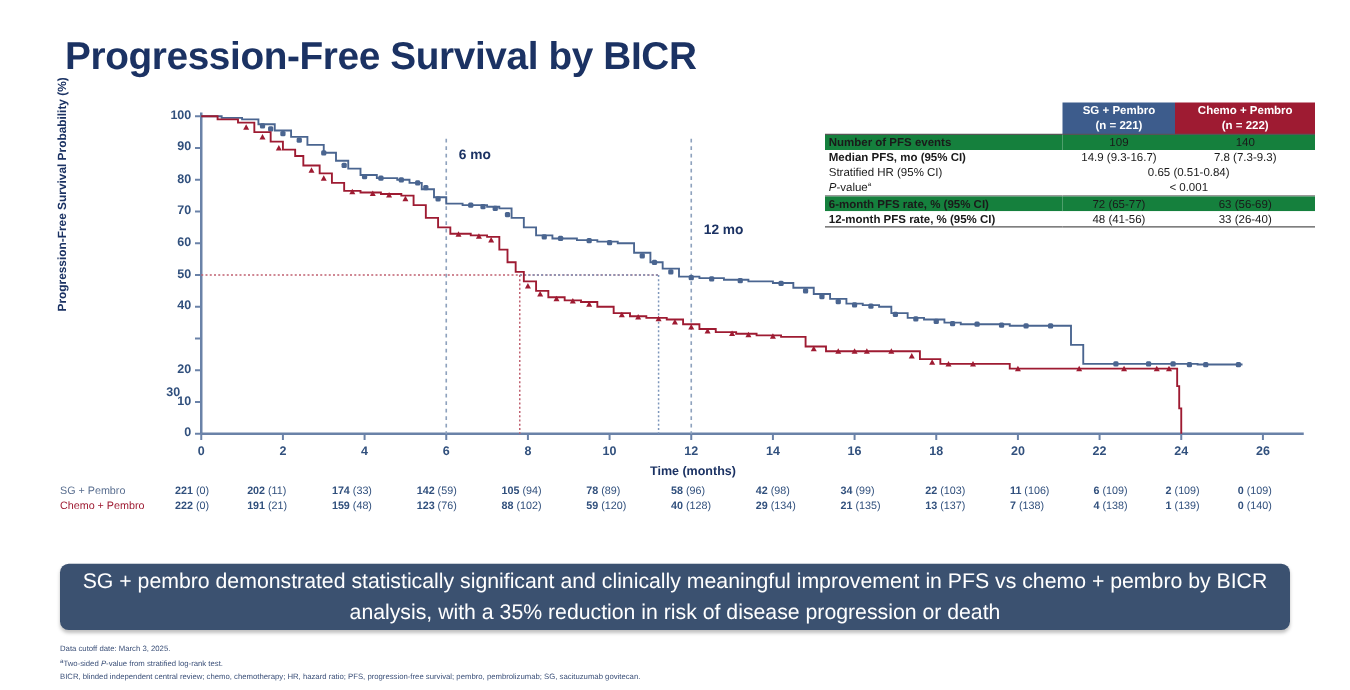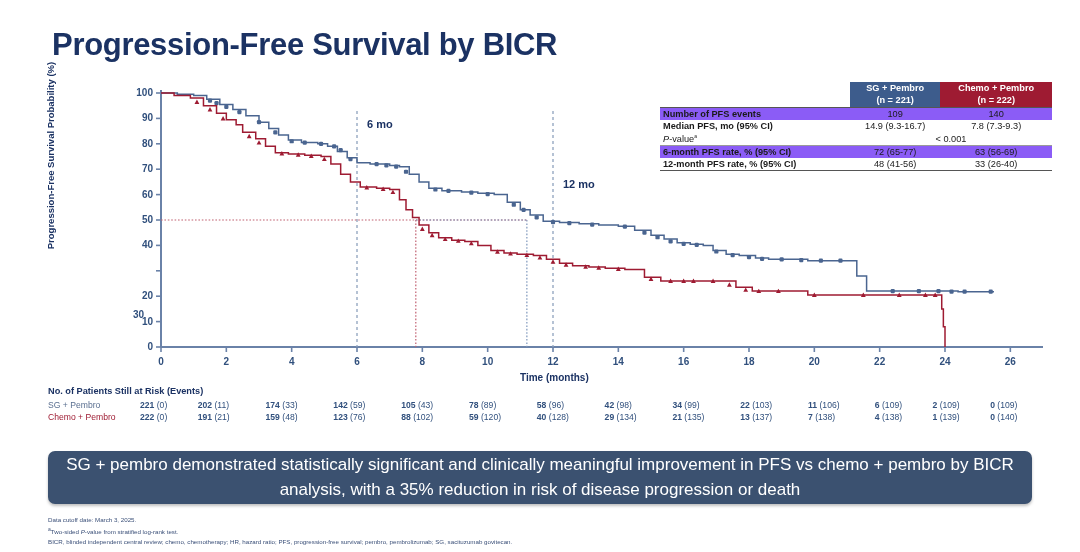--- a/index.html
+++ b/index.html
@@ -50,21 +50,21 @@
   #stats-table td{padding:1px 3px;vertical-align:middle;}
   .hdr-blank{background:#ffffff;border:none;}
   .hdr-sg{
     background:#3d5c8c;color:#ffffff;font-weight:bold;
     text-align:center;line-height:1.25;padding:2px 4px;
   }
   .hdr-chemo{
     background:#9e1b32;color:#ffffff;font-weight:bold;
     text-align:center;line-height:1.25;padding:2px 4px;
   }
-  .row-shade{background:#8b5cf6;}
+  .row-shade{background:#15803d;}
   .row-plain{background:#ffffff;}
   .lbl{font-weight:bold;text-align:left;white-space:nowrap;}
   .lbl-indent{font-weight:normal;text-align:left;padding-left:16px;white-space:nowrap;}
   .val{text-align:center;white-space:nowrap;}
   .topline{border-top:1.6px solid #555;}
   .botline{border-bottom:1.6px solid #555;}
   .thinline{border-bottom:1px solid #9a9a9a;}
 
   
   #risk{
@@ -275,47 +275,50 @@
           <td class="lbl row-shade topline">Number of PFS events</td>
           <td class="val row-shade topline">109</td>
           <td class="val row-shade topline">140</td>
         </tr>
         <tr>
           <td class="lbl row-plain">Median PFS, mo (95% CI)</td>
           <td class="val row-plain">14.9 (9.3-16.7)</td>
           <td class="val row-plain">7.8 (7.3-9.3)</td>
         </tr>
         <tr>
+          <td class="lbl-indent row-plain">Stratified HR (95% CI)</td>
+          <td class="val row-plain" colspan="2">0.65 (0.51-0.84)</td>
+        </tr>
+        <tr>
           <td class="lbl-indent row-plain thinline"><span class="ital">P</span>-value<sup>a</sup></td>
           <td class="val row-plain thinline" colspan="2">&lt; 0.001</td>
         </tr>
         <tr>
           <td class="lbl row-shade">6-month PFS rate, % (95% CI)</td>
           <td class="val row-shade">72 (65-77)</td>
           <td class="val row-shade">63 (56-69)</td>
         </tr>
         <tr>
           <td class="lbl row-plain botline">12-month PFS rate, % (95% CI)</td>
           <td class="val row-plain botline">48 (41-56)</td>
           <td class="val row-plain botline">33 (26-40)</td>
         </tr>
       </tbody>
   </table>
 
   <div id="risk">
-    <div id="risk-title">No. of Patients Still at Risk (Events)</div>
     <table id="risk-table">
         <tbody id="risk-body">
           <tr>
             <td class="risk-name" style="color:#5a6f90">SG + Pembro</td>
             <td class="risk-cell"><span class="risk-n">221</span> <span>(0)</span></td>
             <td class="risk-cell"><span class="risk-n">202</span> <span>(11)</span></td>
             <td class="risk-cell"><span class="risk-n">174</span> <span>(33)</span></td>
             <td class="risk-cell"><span class="risk-n">142</span> <span>(59)</span></td>
-            <td class="risk-cell"><span class="risk-n">105</span> <span>(43)</span></td>
+            <td class="risk-cell"><span class="risk-n">105</span> <span>(94)</span></td>
             <td class="risk-cell"><span class="risk-n">78</span> <span>(89)</span></td>
             <td class="risk-cell"><span class="risk-n">58</span> <span>(96)</span></td>
             <td class="risk-cell"><span class="risk-n">42</span> <span>(98)</span></td>
             <td class="risk-cell"><span class="risk-n">34</span> <span>(99)</span></td>
             <td class="risk-cell"><span class="risk-n">22</span> <span>(103)</span></td>
             <td class="risk-cell"><span class="risk-n">11</span> <span>(106)</span></td>
             <td class="risk-cell"><span class="risk-n">6</span> <span>(109)</span></td>
             <td class="risk-cell"><span class="risk-n">2</span> <span>(109)</span></td>
             <td class="risk-cell"><span class="risk-n">0</span> <span>(109)</span></td>
           </tr>

